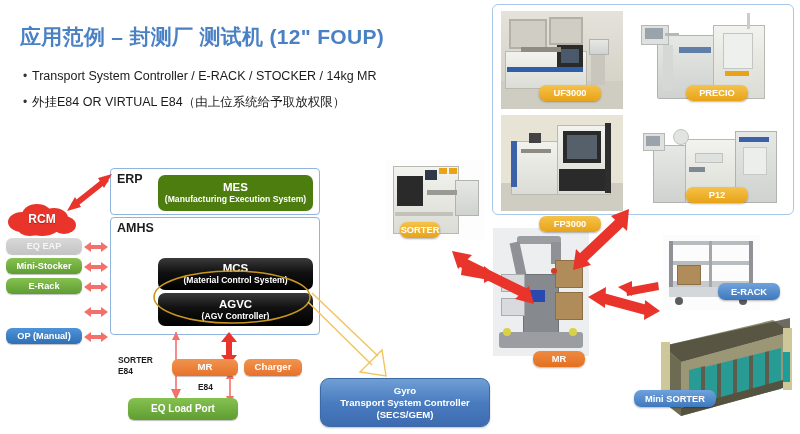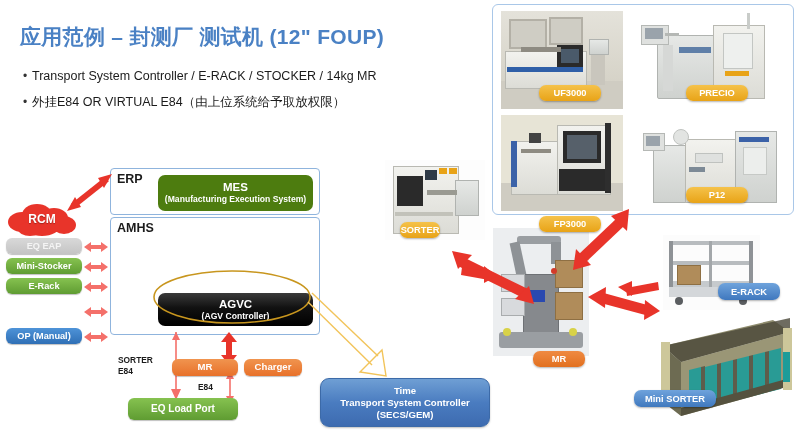--- a/index.html
+++ b/index.html
@@ -134,20 +134,24 @@
 
     <div class="framebox" style="left:110px;top:67px;width:208px;height:116px;"></div>
     <div class="frame-label" style="left:117px;top:71px;">AMHS</div>
 
     <div class="grayblk" style="left:158px;top:25px;width:155px;height:36px;">
       <span class="blk-t">MES</span>
       <span class="blk-s" style="padding:0 6px;">(Manufacturing Execution System)</span>
     </div>
 
 
+    <div class="blackblk" style="left:158px;top:108px;width:155px;height:32px;">
+      <span class="blk-t">MCS</span>
+      <span class="blk-s">(Material Control System)</span>
+    </div>
 
     <div class="blackblk" style="left:158px;top:143px;width:155px;height:33px;">
       <span class="blk-t">AGVC</span>
       <span class="blk-s">(AGV Controller)</span>
     </div>
 
     <svg width="500" height="284" style="position:absolute;left:0;top:0;pointer-events:none;">
       <ellipse cx="232" cy="147" rx="78" ry="26" fill="none" stroke="#c8961e" stroke-width="1.6"></ellipse>
 
       <path d="M308,152 L372,215 " stroke="#f2c45a" stroke-width="1.4" fill="none"></path>
@@ -247,21 +251,21 @@
       </div>
     <div class="pill orange" style="left:244px;top:209px;width:58px;height:17px;font-size:9.6px;">
         <span>Charger</span>
       </div>
     <div class="pill greenbig" style="left:128px;top:248px;width:110px;height:22px;">
         <span>EQ Load Port</span>
       </div>
   </div>
 
   <div class="gyro">
-    <div>Time</div>
+    <div>Gyro</div>
     <div>Transport System Controller</div>
     <div>(SECS/GEM)</div>
   </div>
 
   <div class="photopanel">
 
     <div class="photo" style="left:8px;top:6px;width:122px;height:98px;">
       <div class="mach room" style="left:0;top:0;width:122px;height:70px;"></div>
       <div class="mach floor" style="left:0;top:70px;width:122px;height:28px;"></div>
       <div class="mach" style="left:8px;top:8px;width:34px;height:26px;background:#cfcdc4;border:2px solid #b3b0a6;"></div>

